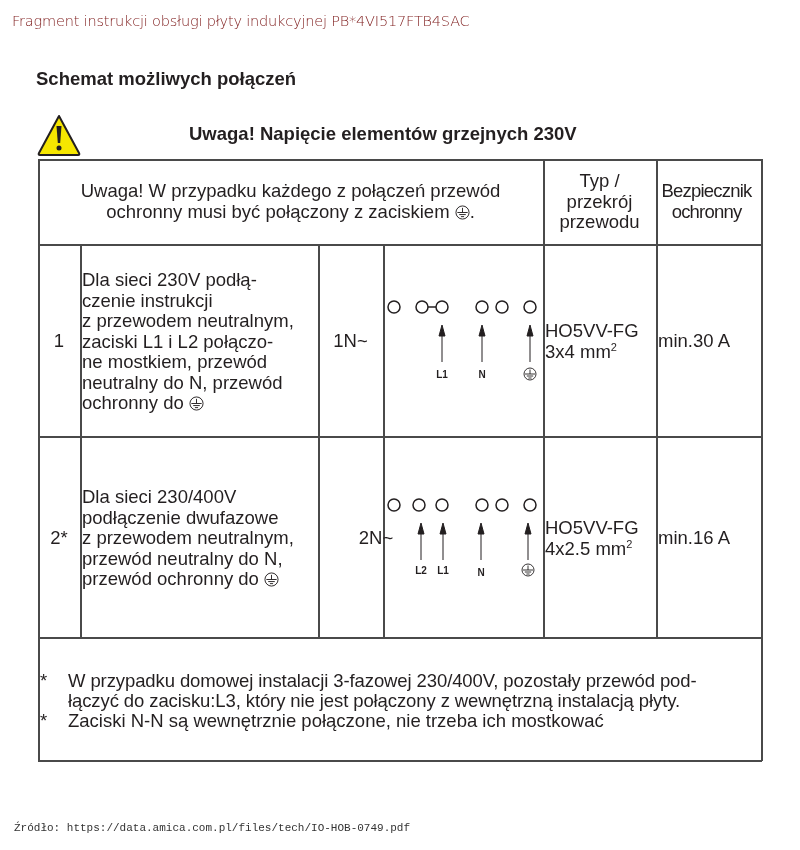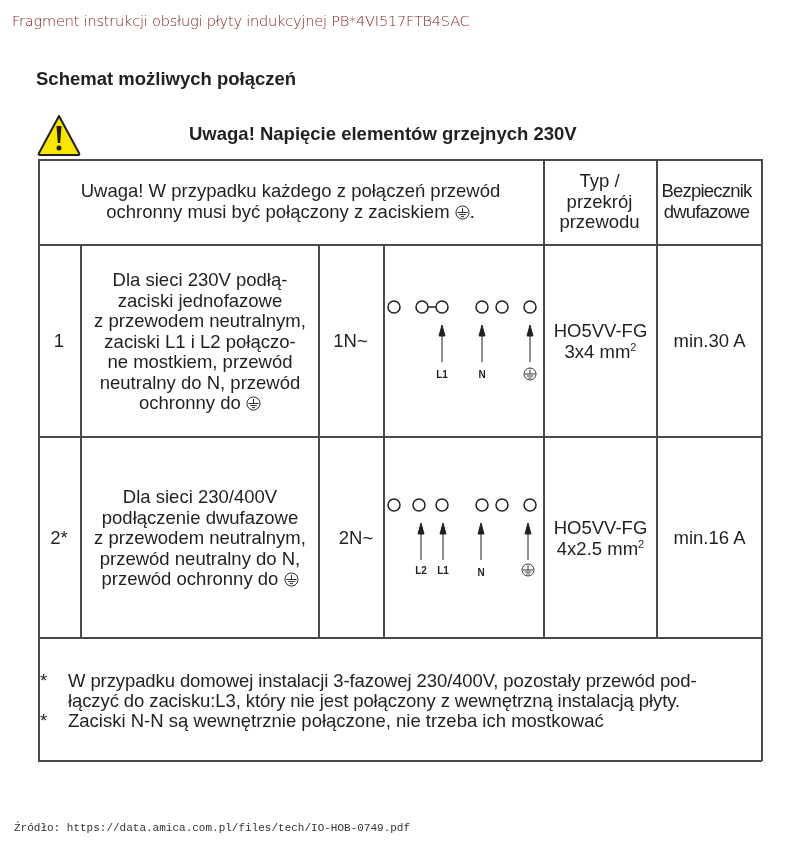--- a/index.html
+++ b/index.html
@@ -6,21 +6,21 @@
     body { width: 800px; height: 850px; position: relative; overflow: hidden; color: #231f20; }
     .page-title { position: absolute; left: 12px; top: 13px; font-family: "DejaVu Sans", sans-serif; font-size: 14.5px; color: #7f1d1d; letter-spacing: -0.2px; font-weight: 300; }
     .section-title { position: absolute; left: 36px; top: 68px; font-family: "Liberation Sans", sans-serif; font-weight: bold; font-size: 18.5px; color: #231f20; }
     .warn-icon { position: absolute; left: 36px; top: 113px; width: 46px; height: 44px; }
     .warn-title { position: absolute; left: 189px; top: 123px; font-family: "Liberation Sans", sans-serif; font-weight: bold; font-size: 18.5px; color: #231f20; }
 
     .tbl { position: absolute; left: 38px; top: 159px; width: 724px; height: 602px; }
     .hline, .vline { position: absolute; background: #4a4a4a; }
     .hline { height: 1.5px; }
     .vline { width: 1.5px; }
-    .cell-text { position: absolute; font-family: "Liberation Sans", sans-serif; font-size: 18.5px; line-height: 20.5px; color: #231f20; text-align: center; }
+    .cell-text { position: absolute; font-family: "Liberation Sans", sans-serif; font-size: 18.5px; line-height: 20.5px; color: #231f20; }
     .center { text-align: center; }
     .earth { display: inline-block; width: 15px; height: 15px; vertical-align: -2px; }
     sup { font-size: 11px; vertical-align: 7px; line-height: 0; }
     .diagram { position: absolute; }
     .diagram svg { display: block; }
     .note-row { position: absolute; font-family: "Liberation Sans", sans-serif; font-size: 18.5px; line-height: 20px; color: #231f20; }
     .source { position: absolute; left: 14px; top: 822px; font-family: Liberation Mono, monospace; font-size: 11px; color: #333; }
   </style>
 </head>
 <body>
@@ -61,27 +61,27 @@
     <div><span>ochronny musi być połączony z zaciskiem</span> <svg class="earth" viewBox="0 0 16 16">
           <circle cx="8" cy="8" r="7" fill="none" stroke="#231f20" stroke-width="1"></circle>
           <line x1="8" y1="3" x2="8" y2="8" stroke="#231f20" stroke-width="1"></line>
           <line x1="2.5" y1="8" x2="13.5" y2="8" stroke="#231f20" stroke-width="1"></line>
           <line x1="4.5" y1="10.2" x2="11.5" y2="10.2" stroke="#231f20" stroke-width="1"></line>
           <line x1="6.3" y1="12.4" x2="9.7" y2="12.4" stroke="#231f20" stroke-width="1"></line>
         </svg><span>.</span></div>
   </div>
   <div class="cell-text center" style="left:618px;top:22px;width:101px;letter-spacing:-0.8px;">
     <div>Bezpiecznik</div>
-    <div>dwufazowe</div>
+    <div>ochronny</div>
   </div>
 
   <div class="cell-text center" style="left:0;top:172px;width:42px;">1</div>
   <div class="cell-text" style="left:44px;top:111px;width:236px;">
     <div>Dla sieci 230V podłą-</div>
-    <div>zaciski jednofazowe</div>
+    <div>czenie instrukcji</div>
     <div>z przewodem neutralnym,</div>
     <div>zaciski L1 i L2 połączo-</div>
     <div>ne mostkiem, przewód</div>
     <div>neutralny do N, przewód</div>
     <div><span>ochronny do</span> <svg class="earth" viewBox="0 0 16 16">
           <circle cx="8" cy="8" r="7" fill="none" stroke="#231f20" stroke-width="1"></circle>
           <line x1="8" y1="3" x2="8" y2="8" stroke="#231f20" stroke-width="1"></line>
           <line x1="2.5" y1="8" x2="13.5" y2="8" stroke="#231f20" stroke-width="1"></line>
           <line x1="4.5" y1="10.2" x2="11.5" y2="10.2" stroke="#231f20" stroke-width="1"></line>
           <line x1="6.3" y1="12.4" x2="9.7" y2="12.4" stroke="#231f20" stroke-width="1"></line>
@@ -131,21 +131,21 @@
     <div>z przewodem neutralnym,</div>
     <div>przewód neutralny do N,</div>
     <div><span>przewód ochronny do</span> <svg class="earth" viewBox="0 0 16 16">
           <circle cx="8" cy="8" r="7" fill="none" stroke="#231f20" stroke-width="1"></circle>
           <line x1="8" y1="3" x2="8" y2="8" stroke="#231f20" stroke-width="1"></line>
           <line x1="2.5" y1="8" x2="13.5" y2="8" stroke="#231f20" stroke-width="1"></line>
           <line x1="4.5" y1="10.2" x2="11.5" y2="10.2" stroke="#231f20" stroke-width="1"></line>
           <line x1="6.3" y1="12.4" x2="9.7" y2="12.4" stroke="#231f20" stroke-width="1"></line>
         </svg></div>
   </div>
-  <div class="cell-text center" style="left:280px;top:369px;width:76px;">2N~</div>
+  <div class="cell-text center" style="left:280px;top:369px;width:76px;padding-left:20px;">2N~</div>
   <div class="diagram" style="left:346px;top:333px;">
     <svg width="158" height="90" viewBox="0 0 158 90">
       <g fill="none" stroke="#231f20" stroke-width="1.5">
         <circle cx="10" cy="13" r="6"></circle>
         <circle cx="35" cy="13" r="6"></circle>
         <circle cx="58" cy="13" r="6"></circle>
         <circle cx="98" cy="13" r="6"></circle>
         <circle cx="118" cy="13" r="6"></circle>
         <circle cx="146" cy="13" r="6"></circle>
       </g>

